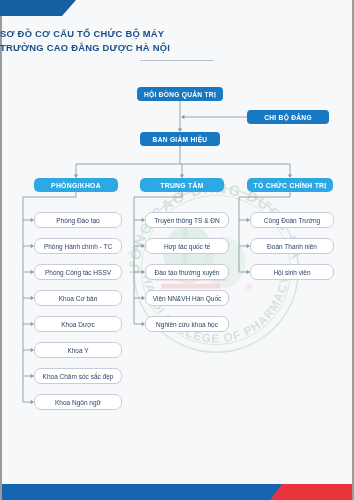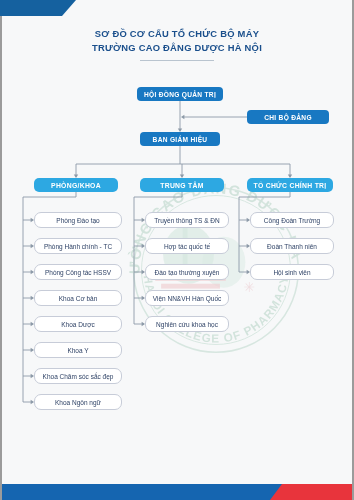--- a/index.html
+++ b/index.html
@@ -72,21 +72,21 @@
     opacity: 0.30;
     pointer-events: none;
   }
 
   
   .title-wrap {
     position: absolute;
     left: 0;
     top: 27px;
     width: 354px;
-    text-align: center;
+    text-align: left;
   }
   .title-line {
     color: #1a4f8c;
     font-size: 9.4px;
     font-weight: bold;
     letter-spacing: 0.25px;
     line-height: 14px;
     white-space: nowrap;
   }
   .title-rule {

